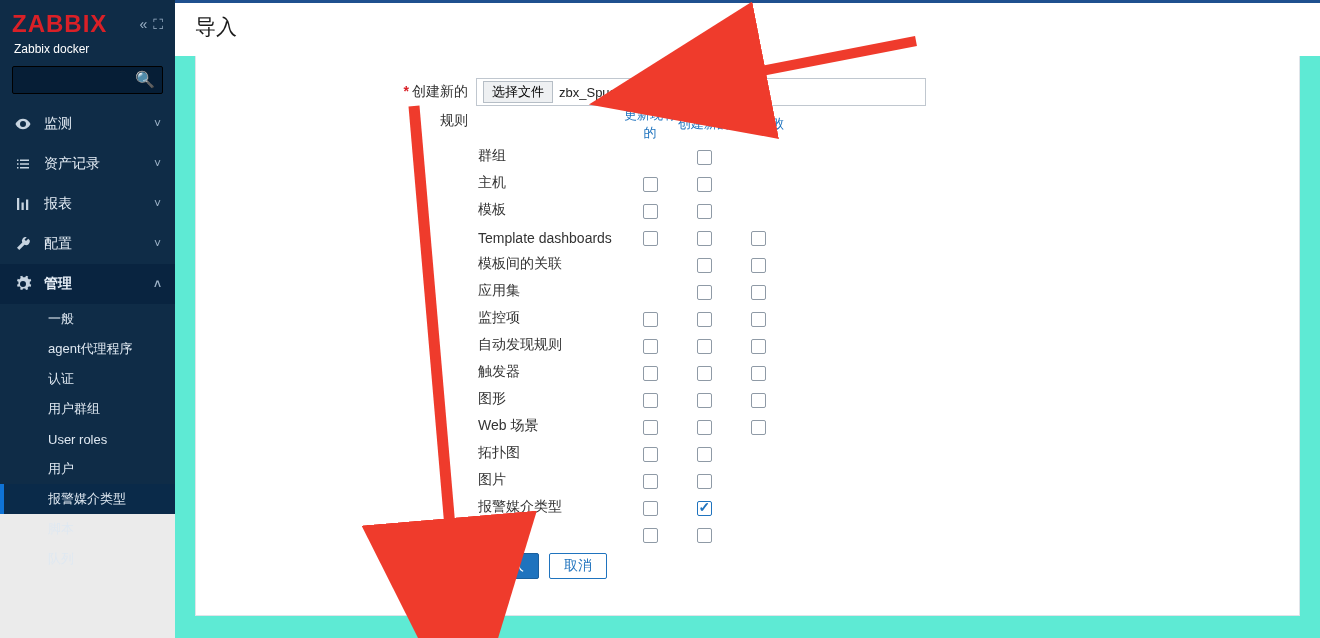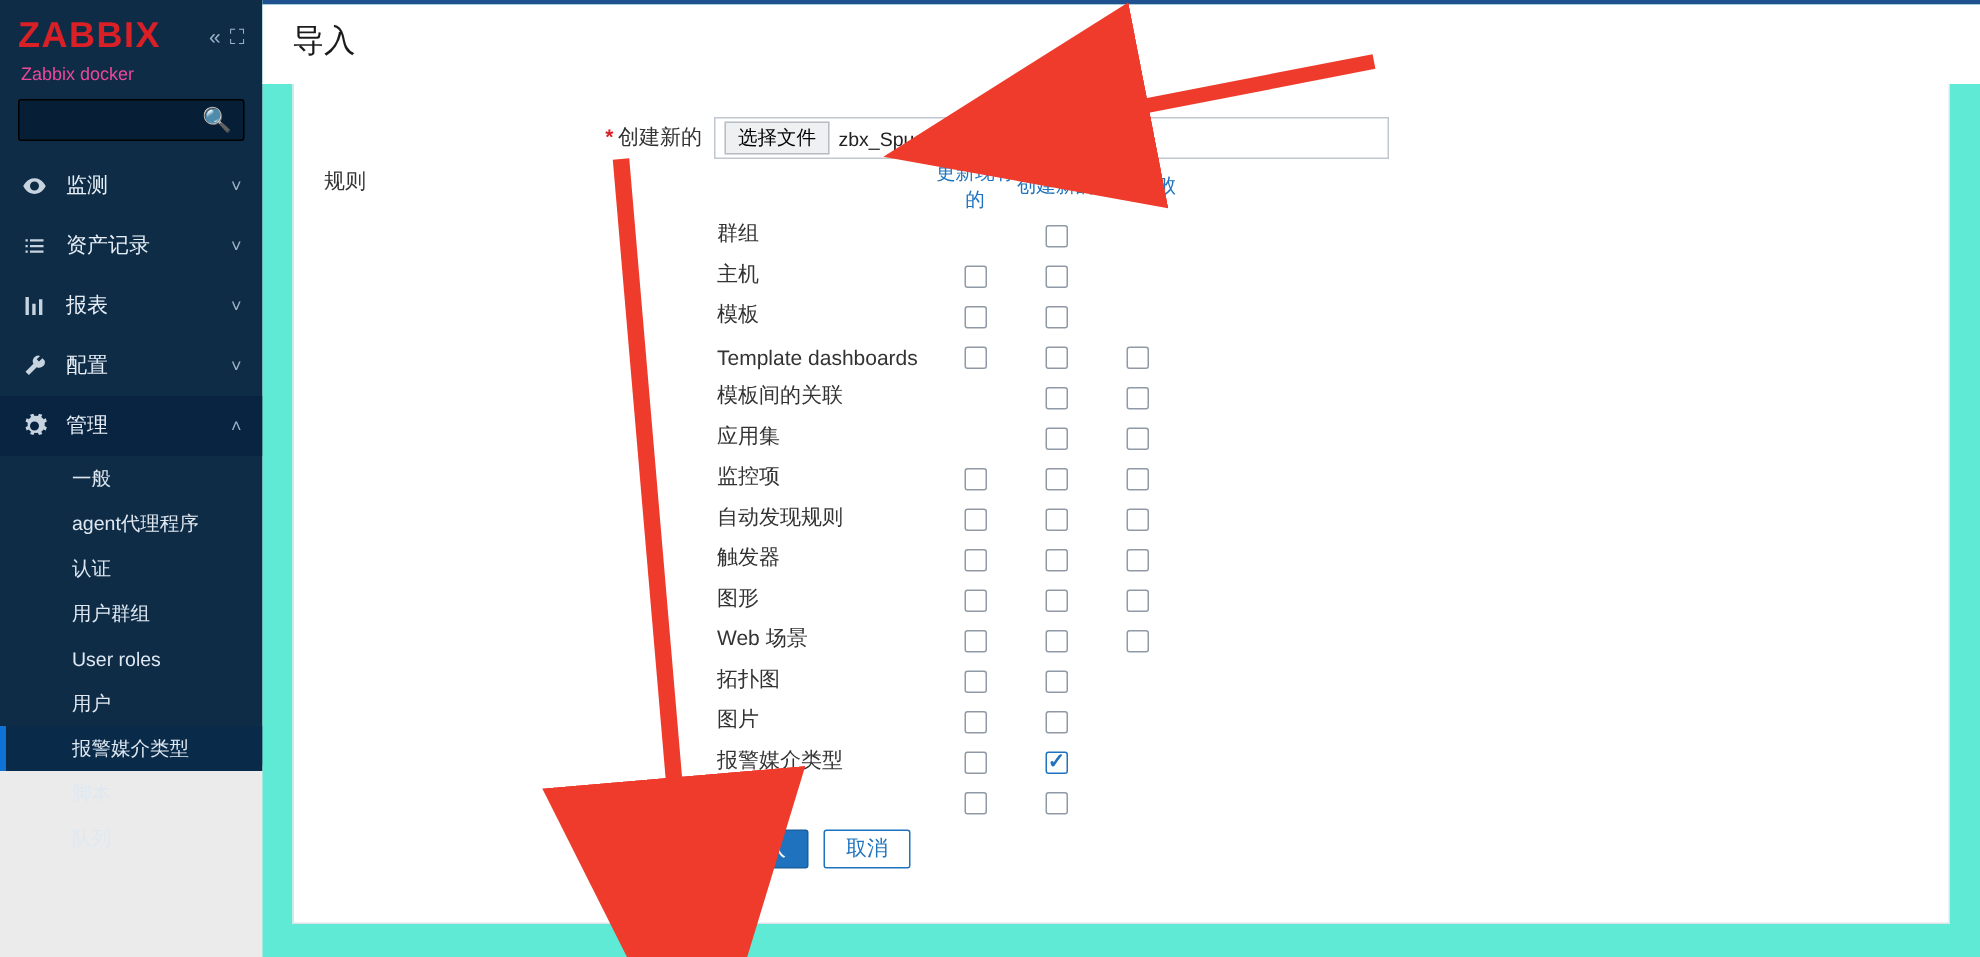--- a/index.html
+++ b/index.html
@@ -9,39 +9,39 @@
 .sidebar {
   position: absolute; left: 0; top: 0; width: 175px; height: 510px;
   background: #0f2c47; color: #fff;
 }
 .logo-row {
   display: flex; align-items: center; padding: 10px 12px 2px 12px; gap: 6px;
 }
 .logo-text { color: #d92027; font-weight: bold; font-size: 24px; letter-spacing: 1px; }
 .logo-icons { display: flex; gap: 6px; margin-left: auto; color: #9db3c8; }
 .logo-icons span { cursor: pointer; font-size: 14px; }
-.sub-label { color: #ec4899; font-size: 12px; padding: 2px 1px 10px 14px; }
+.sub-label { color: #ffffff; font-size: 12px; padding: 2px 1px 10px 14px; }
 
 .search-wrap { padding: 0 12px 10px 12px; }
 .search-input {
   width: 100%; height: 28px; background: #061e36; border: 1px solid #000;
   border-radius: 2px; padding: 0 28px 0 8px; color: #fff; font-size: 13px;
 }
 .search-wrap { position: relative; }
 .search-icon {
   position: absolute; right: 20px; top: 4px; color: #c7d4e0; font-size: 16px;
 }
 
 .menu { list-style: none; }
 .menu-item {
   display: flex; align-items: center; height: 40px; padding: 0 14px;
   color: #e6eef6; font-size: 14px; cursor: pointer; gap: 12px;
 }
 .menu-item .chev { margin-left: auto; font-size: 12px; color: #9db3c8; }
-.menu-item.active { background: #092440; }
+.menu-item.active { background: #092440; font-weight: bold; }
 .menu-icon { width: 18px; height: 18px; display: inline-flex; align-items: center; justify-content: center; color: #c7d4e0; }
 
 .submenu { list-style: none; }
 .submenu-item {
   display: flex; align-items: center; height: 30px; padding: 0 14px 0 44px;
   color: #dfe8f1; font-size: 13px; cursor: pointer;
   border-left: 4px solid transparent;
 }
 .submenu-item.selected { border-left: 4px solid #0f73d6; background: #0a2a49; }
 
@@ -70,21 +70,21 @@
 .file-box {
   display: inline-flex; align-items: center; border: 1px solid #c0c7cf; height: 28px;
   width: 450px; background: #fff;
 }
 .file-btn {
   height: 22px; margin: 3px 6px; padding: 0 8px; font-size: 13px;
   background: #eef0f2; border: 1px solid #b6bec6; cursor: pointer;
 }
 .file-name { font-size: 13px; color: #222; }
 
-.rules-label { width: 260px; color: #333; font-size: 14px; padding-right: 8px; }
+.rules-label { width: 260px; text-align: right; color: #333; font-size: 14px; padding-right: 8px; }
 
 .rules-table { margin-left: 2px; }
 .rt-head { display: flex; align-items: center; height: 24px; margin-bottom: 2px; }
 .rt-head .col-name { width: 145px; }
 .rt-head .col { width: 54px; text-align: center; color: #1f73be; font-size: 13px; }
 .rt-row { display: flex; align-items: flex-end; height: 27px; }
 .rt-row .col-name { width: 145px; font-size: 14px; color: #333; }
 .rt-row .col { width: 54px; display: flex; justify-content: center; }
 .chk { width: 15px; height: 15px; border: 1px solid #8f9aa6; border-radius: 2px; background: #fff; display: inline-block; position: relative; cursor: pointer; }
 .chk.checked { border-color: #1f73be; }

